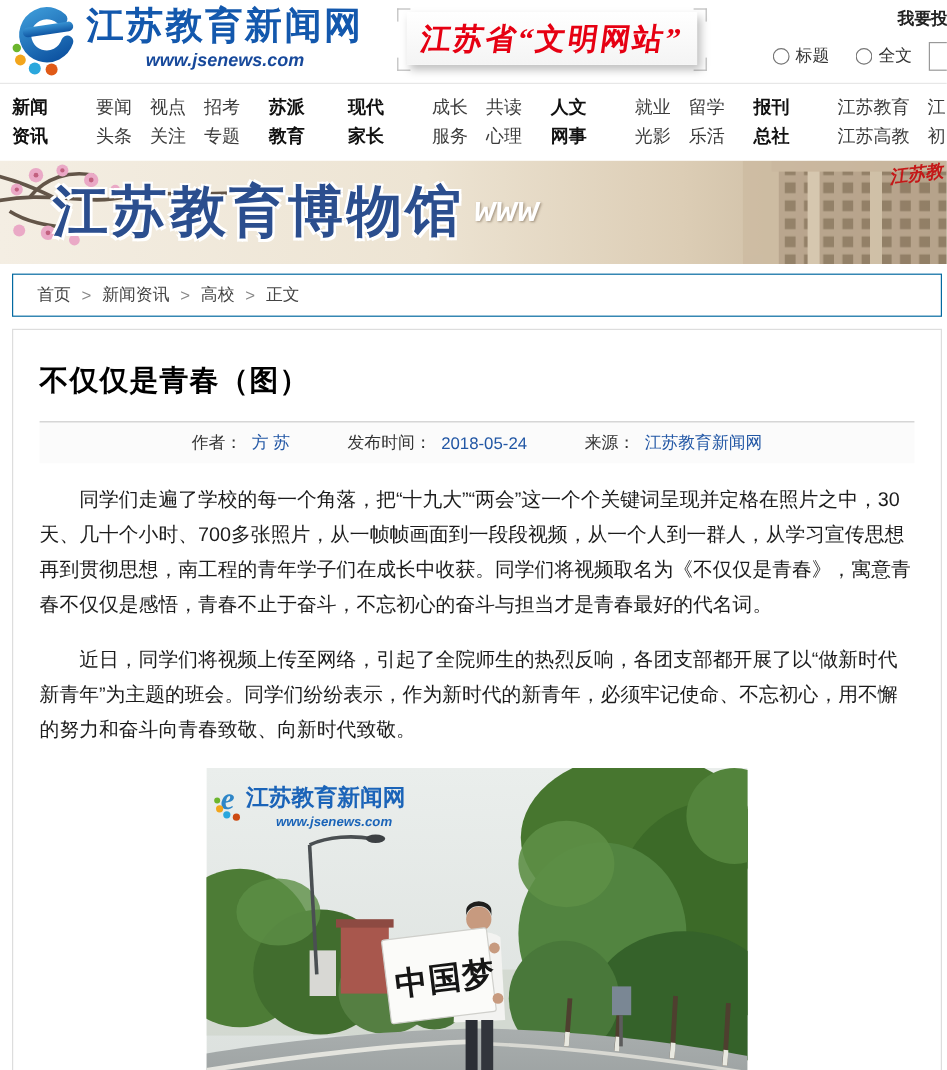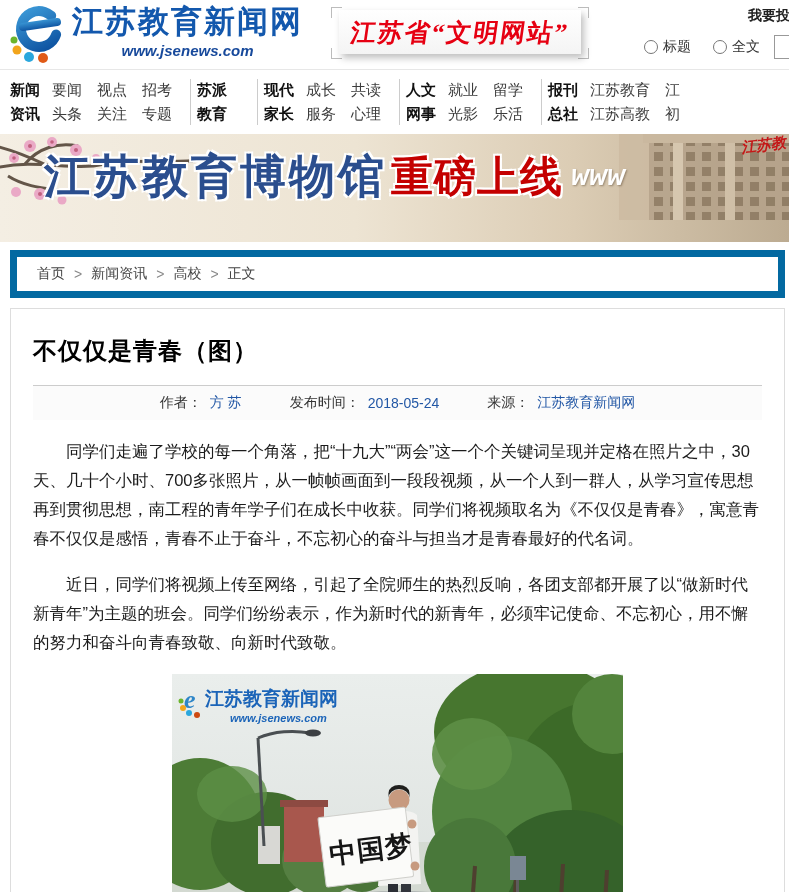--- a/index.html
+++ b/index.html
@@ -25,46 +25,46 @@
 
   .submit-link{position:absolute;left:748px;top:7px;font-size:14px;font-weight:bold;color:#222;white-space:nowrap;cursor:pointer;}
   .search-row{position:absolute;left:644px;top:35px;display:flex;align-items:center;font-size:14px;color:#333;white-space:nowrap;}
   .search-row label{display:flex;align-items:center;gap:5px;cursor:pointer;}
   .search-row label + label{margin-left:22px;}
   .search-row input[type=radio]{margin:0;width:14px;height:14px;}
   .search-input{margin-left:14px;width:90px;height:20px;border:1px solid #999;background:#fff;}
 
   
   .nav{height:64px;display:flex;align-items:center;padding-left:6px;white-space:nowrap;}
-  .nav-group{display:flex;align-items:flex-end;padding:0 16px 0 4px;}
+  .nav-group{display:flex;align-items:flex-end;padding:0 16px 0 4px;gap:28px;}
   .nav-sep{width:1px;height:46px;background:#ccc;margin:0 2px;}
   .nav-title{font-weight:bold;font-size:15px;color:#111;line-height:24px;margin-right:12px;cursor:pointer;}
   .nav-title span{display:block;}
   .nav-rows{display:flex;flex-direction:column;}
   .nav-row{display:flex;gap:15px;line-height:24px;}
   .nav-row a{font-size:15px;color:#3c3c3c;text-decoration:none;cursor:pointer;}
 
   
-  .banner{position:relative;height:108px;overflow:hidden;cursor:pointer;
+  .banner{position:relative;height:86px;overflow:hidden;cursor:pointer;
           background:linear-gradient(90deg,#f4eee3 0%,#ede4d3 45%,#dccdb5 72%,#bcab91 100%);}
   .banner-plum{position:absolute;left:0;top:0;}
   .banner-bldg{position:absolute;right:0;top:0;opacity:.85;}
   .banner-line{position:absolute;left:44px;top:0;height:86px;display:flex;align-items:center;white-space:nowrap;z-index:2;}
   .b-title{font-size:46px;font-weight:bold;color:#2b4e8e;font-family:"DejaVu Serif","Liberation Serif",serif;letter-spacing:3px;
            text-shadow:2px 2px 0 #fff,-2px -2px 0 #fff,2px -2px 0 #fff,-2px 2px 0 #fff;}
   .b-sub{font-size:25px;font-weight:bold;color:#2b4e8e;margin-left:2px;
          text-shadow:1px 1px 0 #fff,-1px -1px 0 #fff;}
   .b-hot{font-size:42px;font-weight:900;color:#c40000;margin-left:4px;letter-spacing:1px;
          text-shadow:2px 2px 0 #fff,-2px -2px 0 #fff,2px -2px 0 #fff,-2px 2px 0 #fff;}
   .b-www{font-size:30px;font-weight:bold;font-style:italic;color:#fff;margin-left:8px;text-shadow:1px 1px 2px rgba(60,40,20,.4);font-family:Liberation Mono, monospace;}
   .banner-corner{position:absolute;right:3px;top:2px;color:#c41818;font-size:15px;font-weight:bold;font-style:italic;
                  transform:rotate(-7deg);z-index:3;}
 
   
-  .crumbbox{margin:8px 4px 0 10px;border:7px solid #0369a1;height:34px;display:flex;align-items:center;
+  .crumbbox{margin:8px 4px 0 10px;border:1px solid #0369a1;height:34px;display:flex;align-items:center;
             padding-left:20px;font-size:14px;color:#444;gap:9px;}
   .crumbbox a{color:#444;text-decoration:none;cursor:pointer;}
   .crumb-sep{color:#888;}
 
   
   .article{margin:10px 4px 0 10px;border:1px solid #ddd;padding:16px 22px 0;height:700px;}
   .article-title{text-align:left;font-size:24px;font-weight:bold;color:#000;margin:10px 0 18px;letter-spacing:1px;}
   .meta{border-top:1px solid #ccc;background:#fbfbfb;height:34px;display:flex;justify-content:center;align-items:center;
         font-size:14px;color:#333;}
   .meta .grp{display:flex;align-items:center;margin:0 24px;gap:8px;}
@@ -245,21 +245,20 @@
     </defs>
     <rect x="28" y="8" width="142" height="78" fill="url(#win)"></rect>
     <rect x="0" y="0" width="30" height="86" fill="#cdbba2"></rect>
     <rect x="54" y="0" width="10" height="86" fill="#d8c9b2"></rect>
     <rect x="106" y="0" width="10" height="86" fill="#d2c2aa"></rect>
     <rect x="24" y="0" width="146" height="9" fill="#c9b79e"></rect>
   </svg>
 
   <div class="banner-line">
     <span class="b-title">江苏教育博物馆</span>
-    <span class="b-hot">重磅上线</span>
     <span class="b-www">www</span>
   </div>
   <div class="banner-corner">江苏教</div>
 </div>
 
 <div class="crumbbox">
   <a>首页</a>
   <span class="crumb-sep">&gt;</span>
   <a>新闻资讯</a>
   <span class="crumb-sep">&gt;</span>

